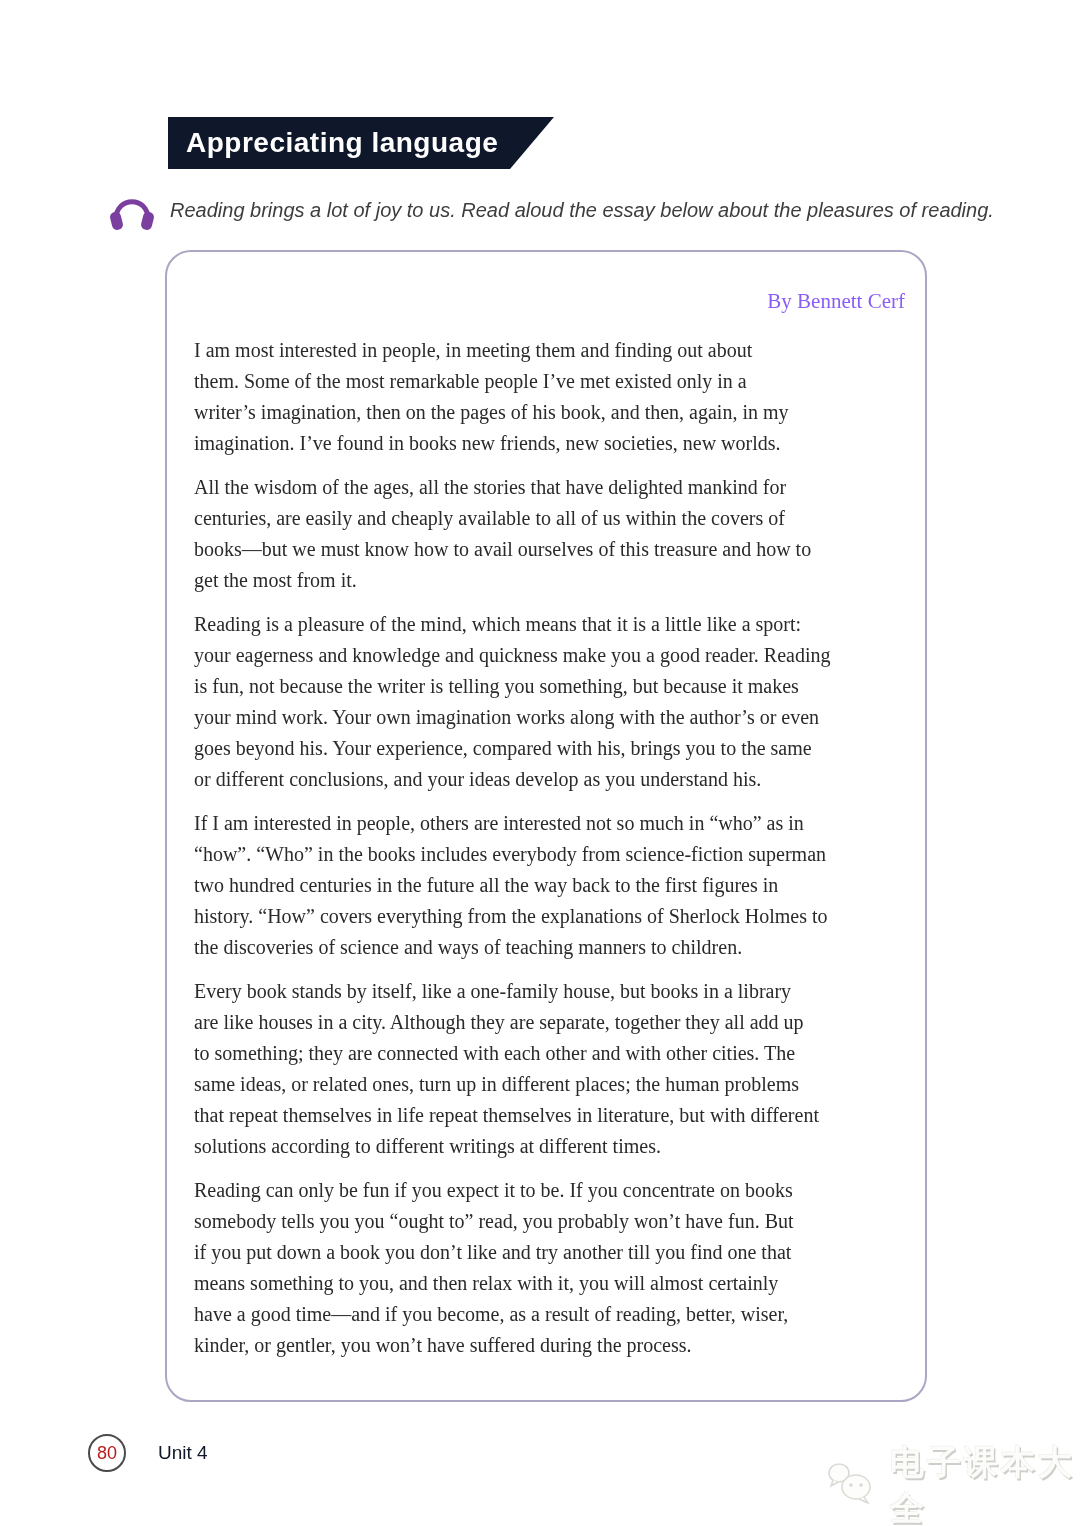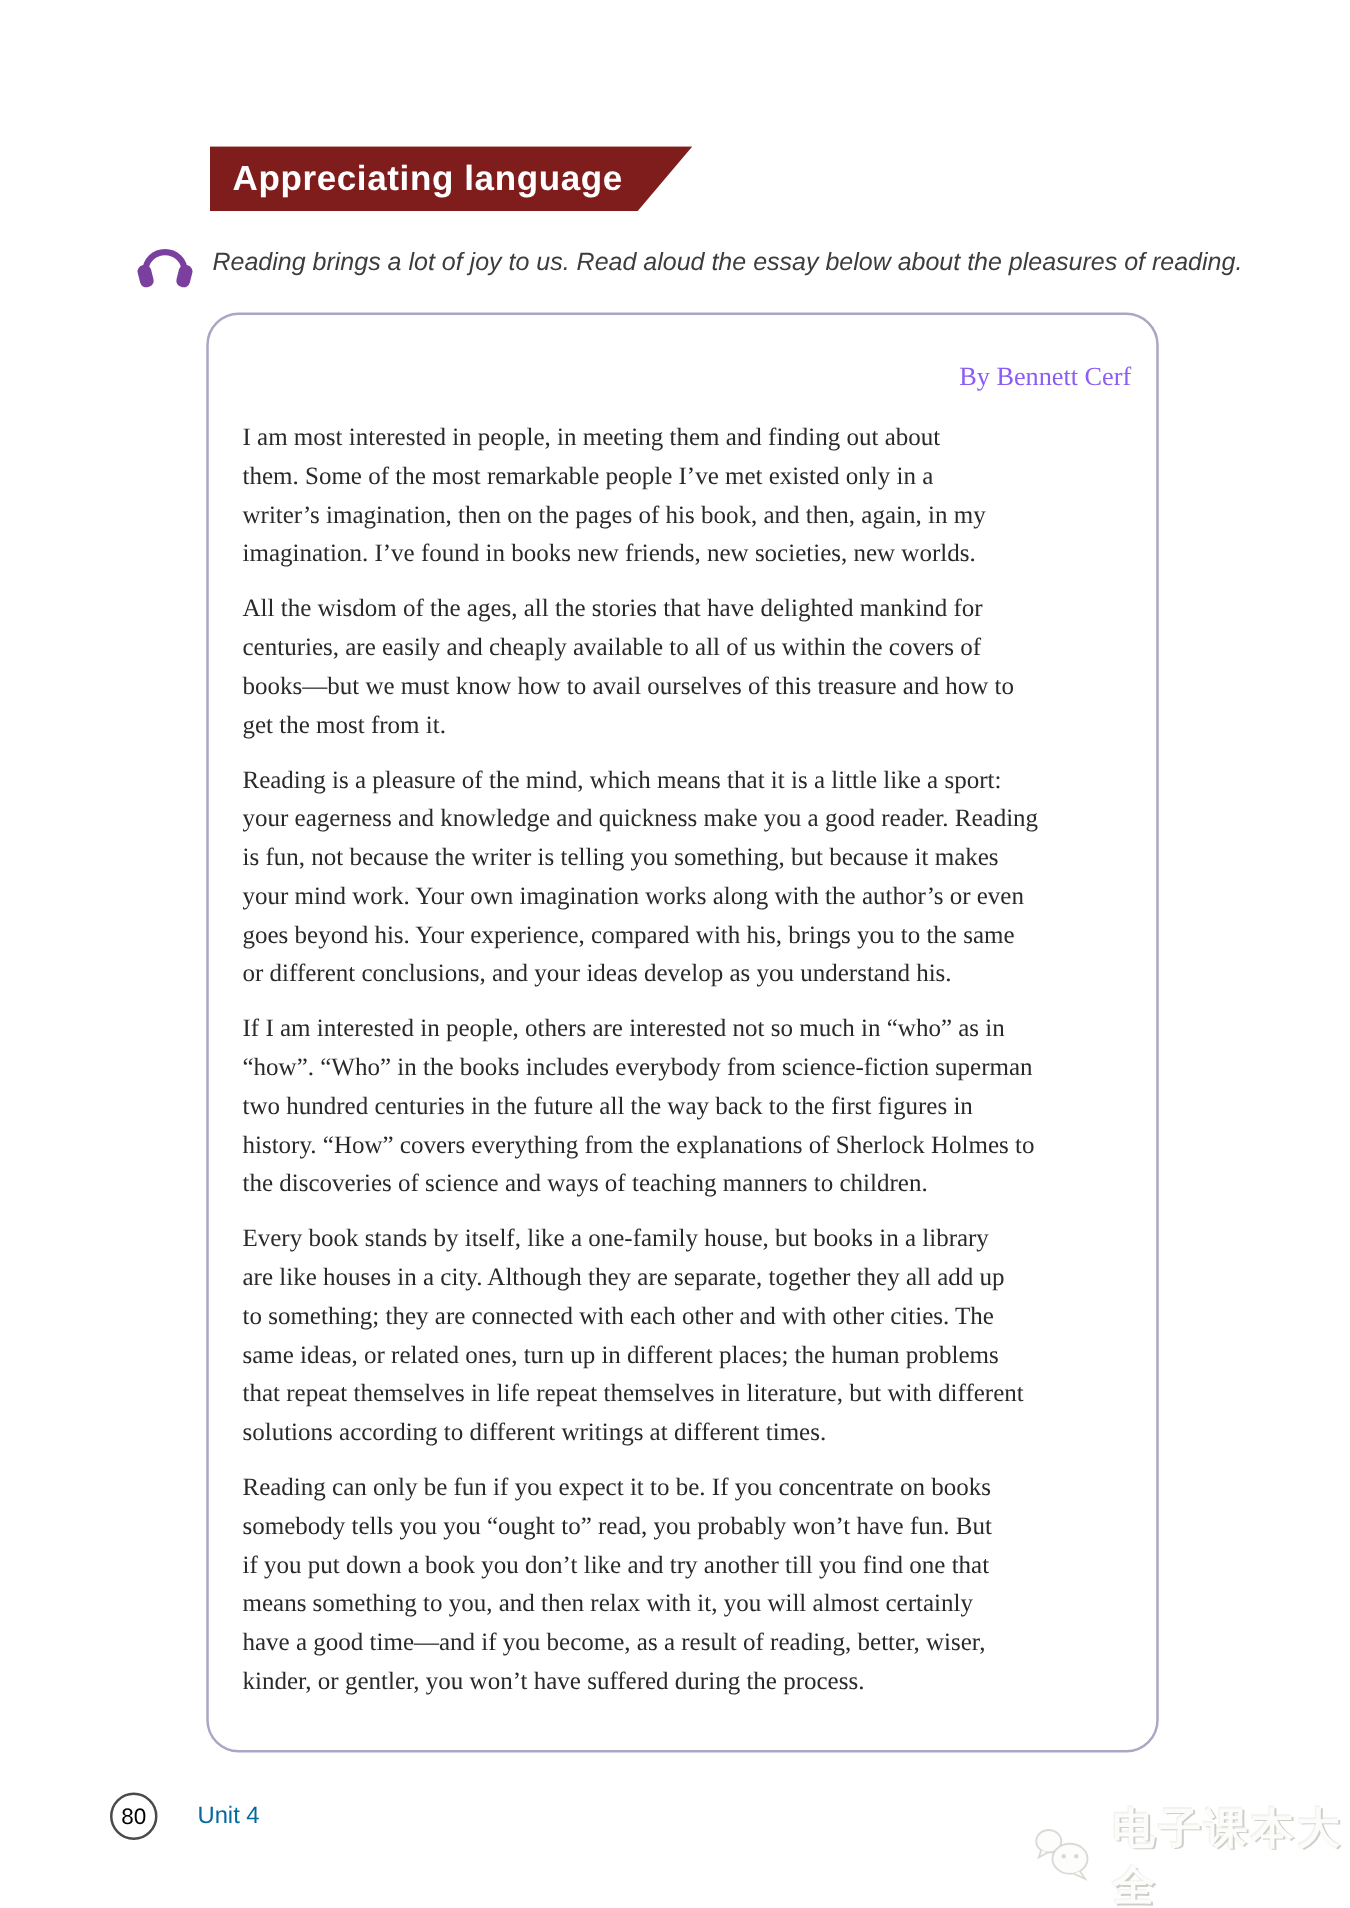--- a/index.html
+++ b/index.html
@@ -9,21 +9,21 @@
     font-family: "Liberation Sans", sans-serif;
     position: relative;
     overflow: hidden;
   }
   .page { position: absolute; inset: 0; }
 
   
   .banner {
     position: absolute; left: 168px; top: 117px;
     width: 386px; height: 52px;
-    background: #7f1d1d;
+    background: #0f172a;
     clip-path: polygon(0 0, 100% 0, calc(100% - 44px) 100%, 0 100%);
     display: flex; align-items: center;
   }
   .banner span {
     color: #ffffff; font-weight: bold; font-size: 28px;
     letter-spacing: 0.5px; padding-left: 18px;
     font-family: "Liberation Sans", sans-serif;
   }
 
   
@@ -62,23 +62,23 @@
     line-height: 31px;
     white-space: pre-line;
   }
 
   
   .footer { position: absolute; left: 88px; top: 1434px; display: flex; align-items: center; }
   .page-circle {
     width: 38px; height: 38px; border-radius: 50%;
     border: 2px solid #4a4a4a; box-sizing: border-box;
     display: flex; align-items: center; justify-content: center;
-    font-size: 18px; color: #000000;
+    font-size: 18px; color: #b91c1c;
   }
-  .unit-label { margin-left: 32px; font-size: 19px; color: #0369a1; }
+  .unit-label { margin-left: 32px; font-size: 19px; color: #0f172a; }
 
   
   .watermark {
     position: absolute; left: 824px; top: 1440px;
     display: flex; align-items: center;
   }
   .wm-icon { flex: 0 0 auto; margin-right: 8px; opacity: 0.9; }
   .wm-text {
     font-size: 34px; font-weight: bold; letter-spacing: 3px;
     color: #fcfcfa;

